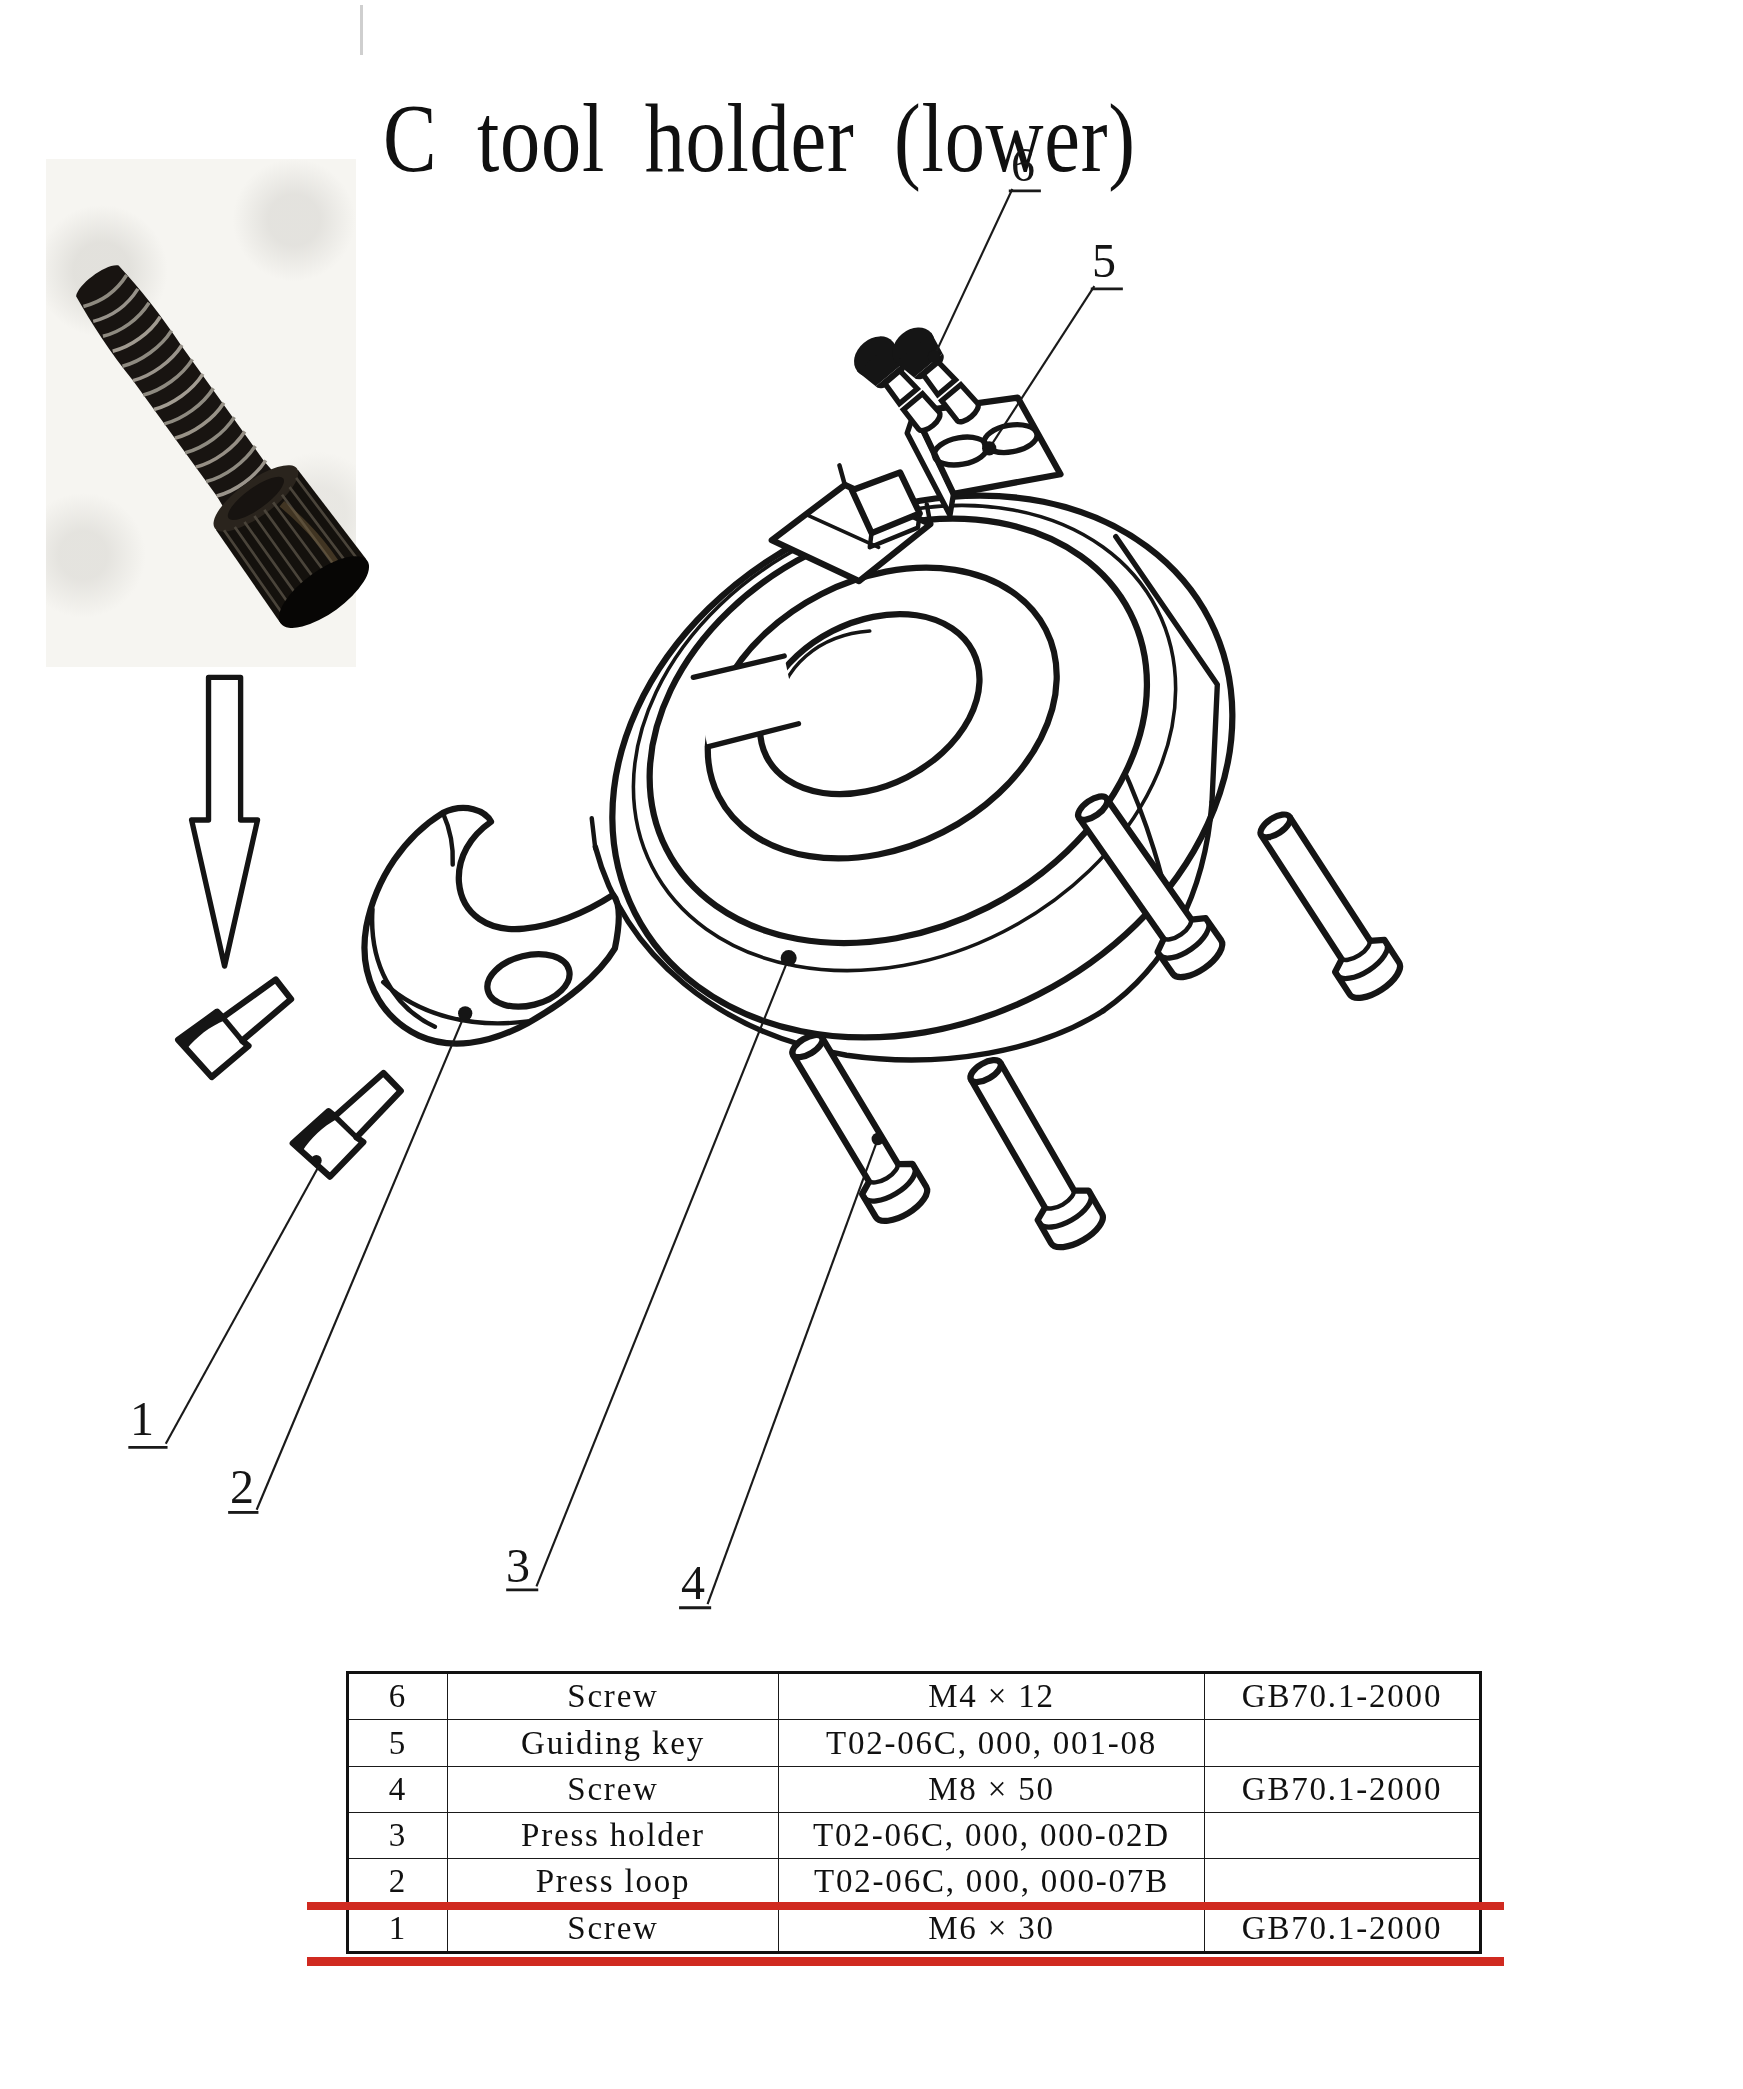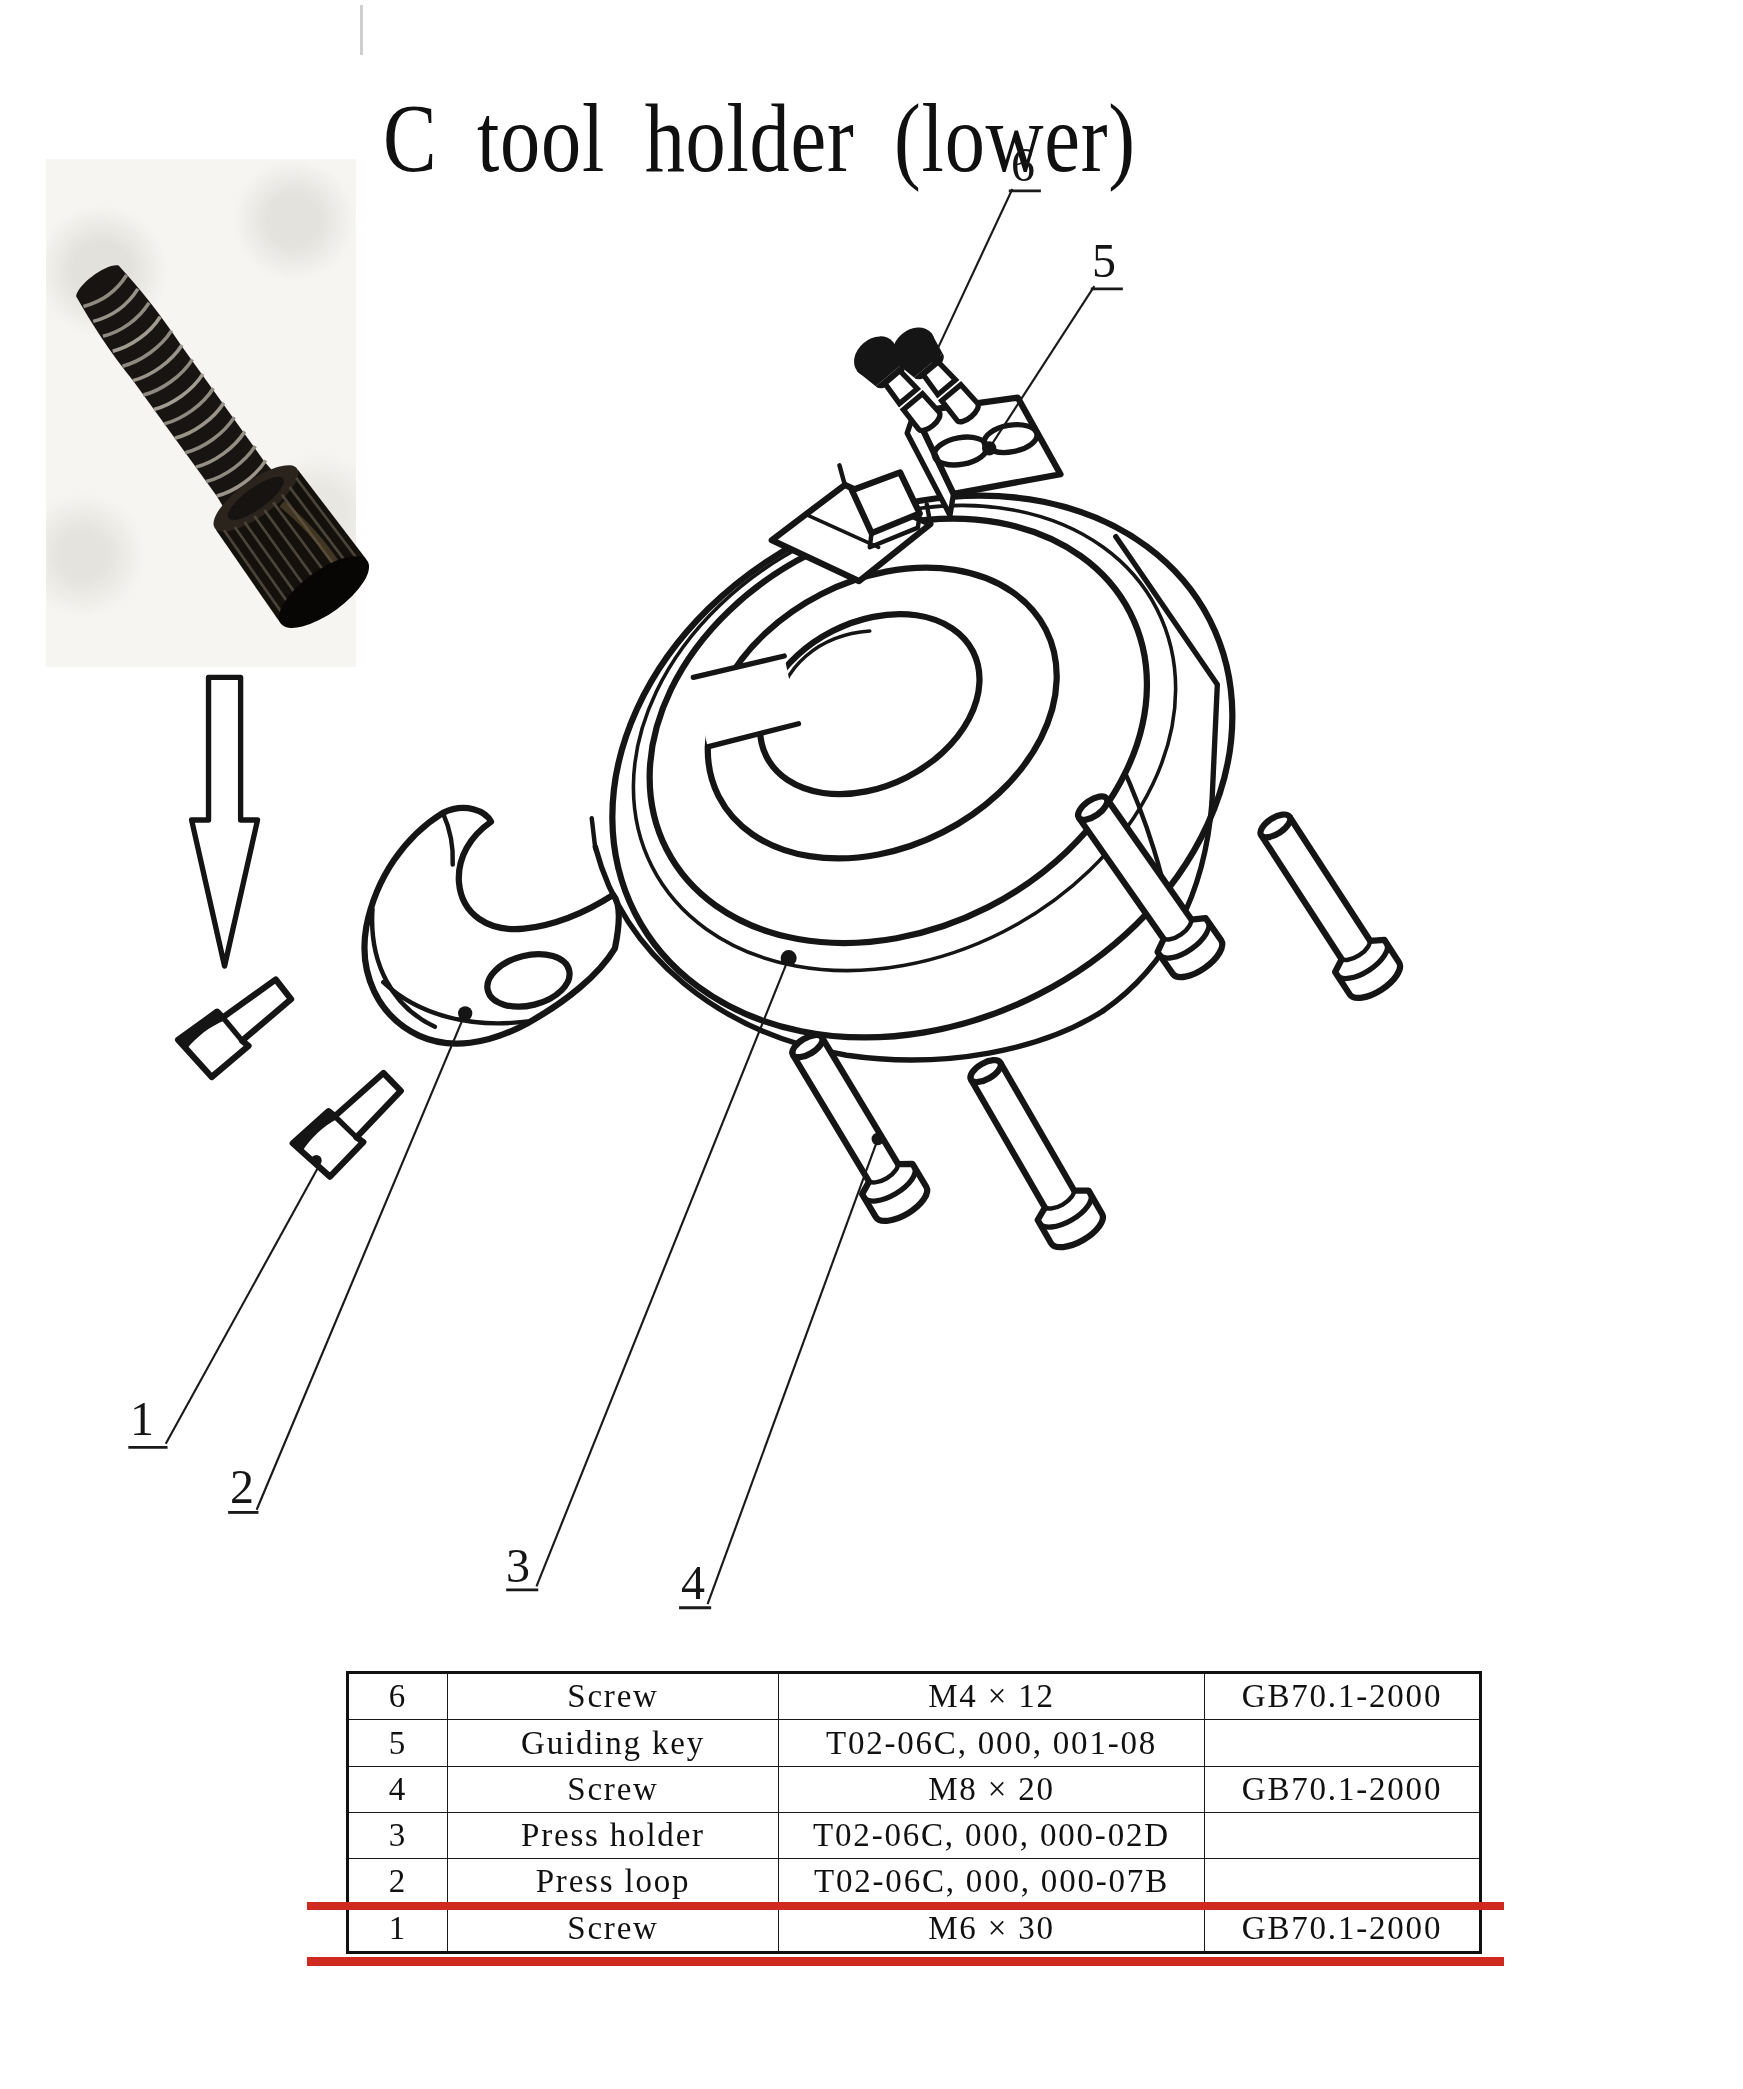--- a/index.html
+++ b/index.html
@@ -219,21 +219,21 @@
       </tr>
       <tr>
         <td>5</td>
         <td>Guiding key</td>
         <td>T02-06C, 000, 001-08</td>
         <td></td>
       </tr>
       <tr>
         <td>4</td>
         <td>Screw</td>
-        <td>M8 × 20</td>
+        <td>M8 × 50</td>
         <td>GB70.1-2000</td>
       </tr>
       <tr>
         <td>3</td>
         <td>Press holder</td>
         <td>T02-06C, 000, 000-02D</td>
         <td></td>
       </tr>
       <tr>
         <td>2</td>

